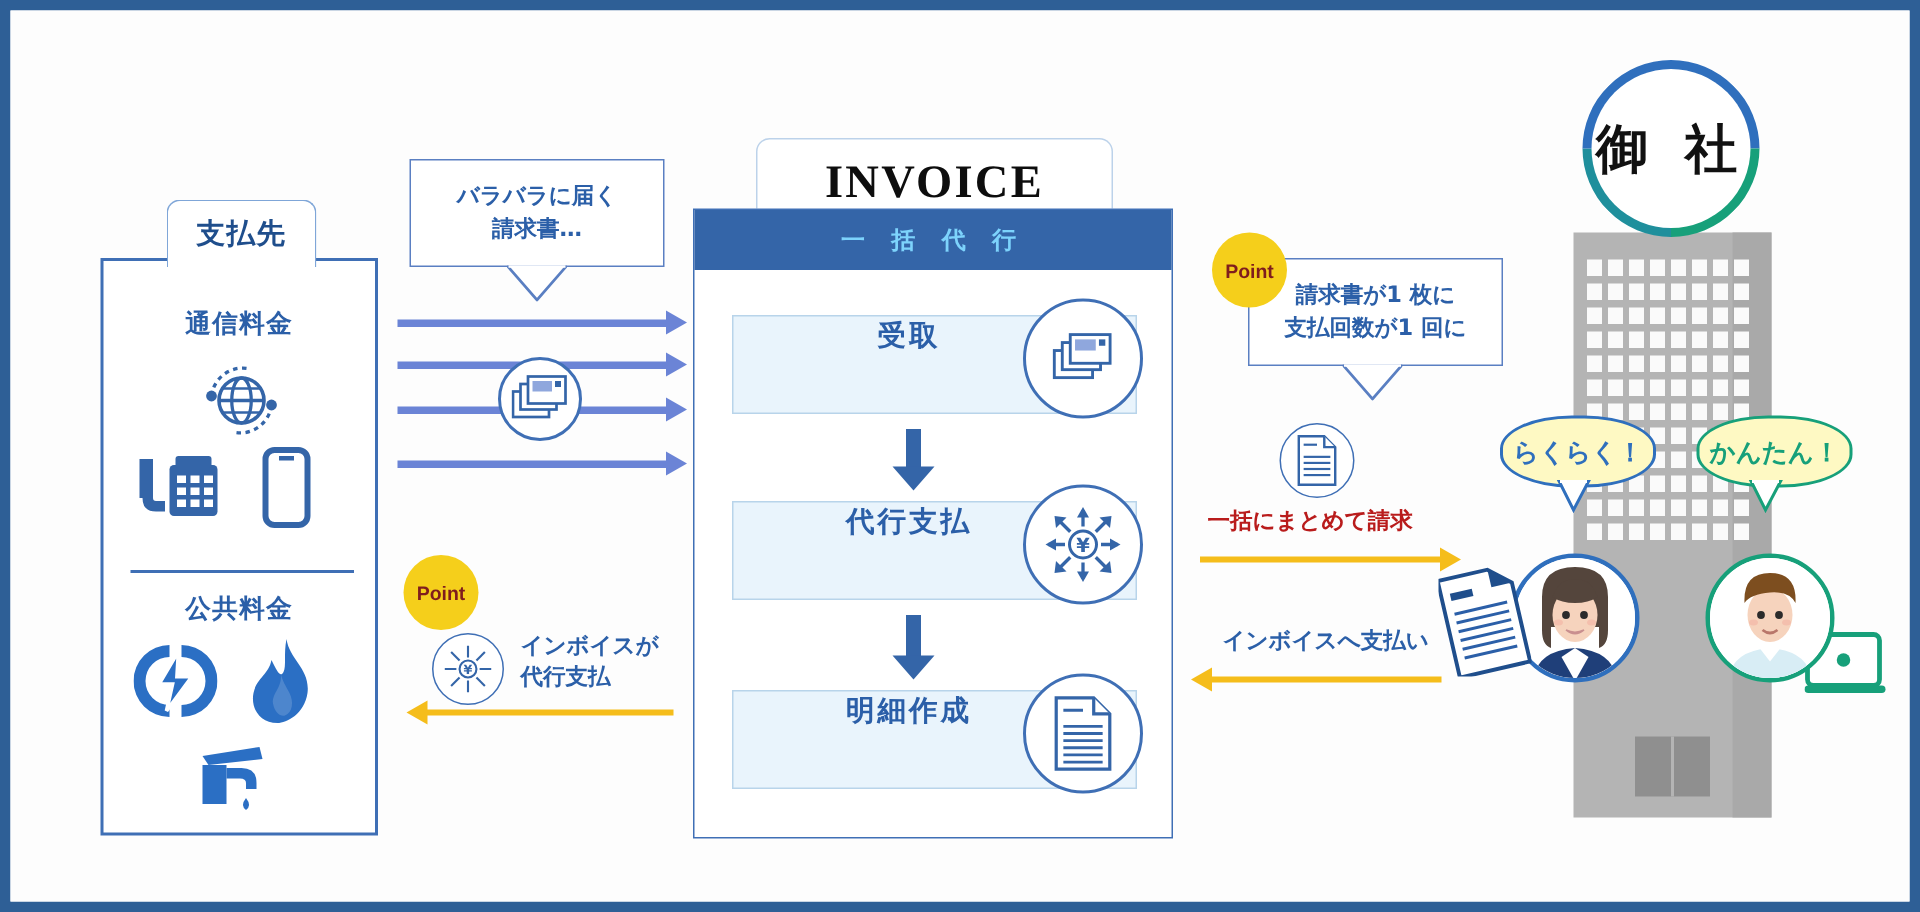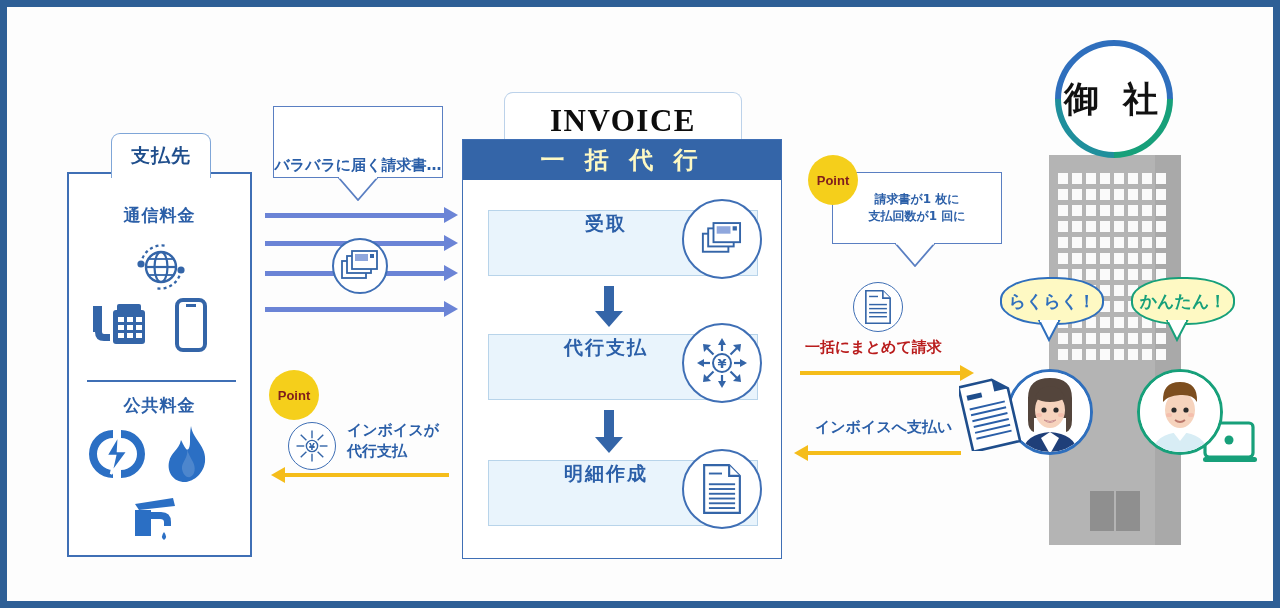--- a/index.html
+++ b/index.html
@@ -55,21 +55,21 @@
   #env-badge{
     left:325px;top:231px;width:52px;height:52px;border-radius:50%;
     background:#ffffff;border:2px solid #3f6fb5;
     display:flex;align-items:center;justify-content:center;z-index:3;
   }
 
   
   #bubble-scatter{
     left:266px;top:99px;width:170px;height:72px;
     border:1.8px solid #5a7fc2;background:#ffffff;box-sizing:border-box;
-    display:flex;flex-direction:row;align-items:flex-end;justify-content:center;
+    display:flex;flex-direction:column;align-items:center;justify-content:center;
     line-height:1.45;
   }
   #bubble-scatter div{font-size:15px;color:#2b5fa8;}
   #bubble-scatter-tail{
     left:331px;top:170px;width:40px;height:24px;
   }
 
   
   #invoice-tab{
     left:497px;top:85px;width:236px;height:56px;
@@ -83,21 +83,21 @@
   }
   #center-panel{
     left:455px;top:132px;width:320px;height:420px;
     border:1.8px solid #3f6fb5;background:#ffffff;box-sizing:border-box;
     z-index:3;
   }
   #center-header{
     position:absolute;left:0;top:0;width:100%;height:40px;
     background:#3465a8;display:flex;align-items:center;justify-content:center;
   }
-  #center-header span{color:#fef9c3;font-size:24px;letter-spacing:6px;}
+  #center-header span{color:#7dd3fc;font-size:16px;letter-spacing:6px;}
   .step{
     position:absolute;left:25px;width:270px;height:66px;
     background:#e9f4fc;border:1px solid #b8d4ea;box-sizing:border-box;
     display:flex;
   }
   .step-label{
     width:100%;text-align:center;font-size:19px;color:#2b5fa8;letter-spacing:2px;
     padding-right:34px;box-sizing:border-box;
   }
   .step-icon{
@@ -146,21 +146,21 @@
   }
   #arrow-pay-left{left:277px;top:466px;width:165px;}
 
   
   #bubble-point{
     left:825px;top:165px;width:170px;height:72px;
     border:1.8px solid #5a7fc2;background:#ffffff;box-sizing:border-box;
     display:flex;flex-direction:column;align-items:center;justify-content:center;
     line-height:1.45;
   }
-  #bubble-point div{font-size:12px;color:#2b5fa8;}
+  #bubble-point div{font-size:15px;color:#2b5fa8;}
   #bubble-point-tail{left:888px;top:236px;width:40px;height:24px;}
 
   #doc-circle{
     left:846px;top:275px;width:48px;height:48px;border-radius:50%;
     border:1.8px solid #3f6fb5;background:#ffffff;
     display:flex;align-items:center;justify-content:center;
   }
   #label-bill{left:798px;top:331px;font-size:15px;color:#b91c1c;}
   #arrow-bill{left:793px;top:364px;width:161px;}
   #label-pay{left:808px;top:411px;font-size:15px;color:#2b5fa8;}

